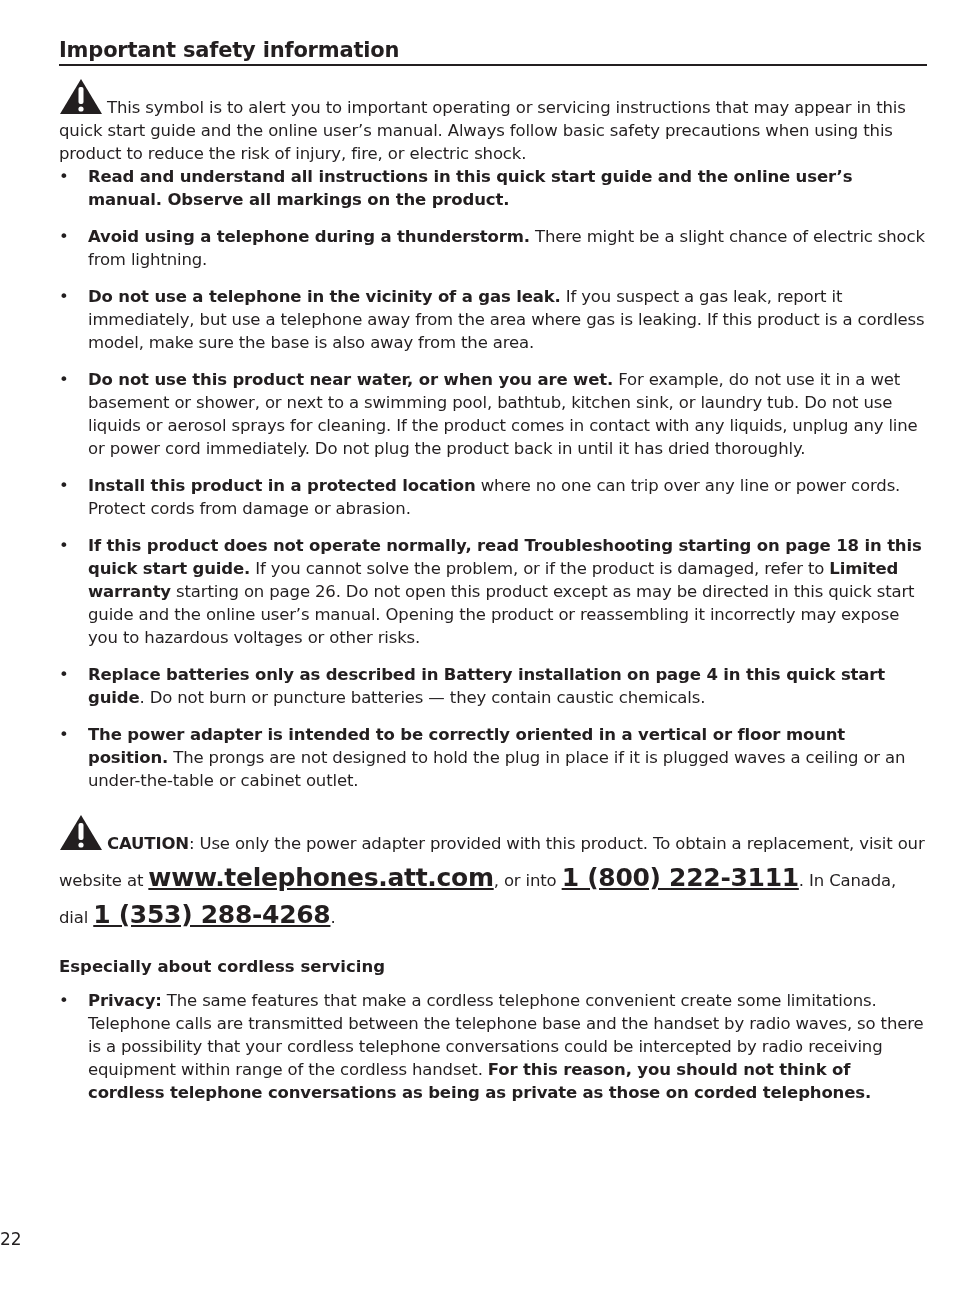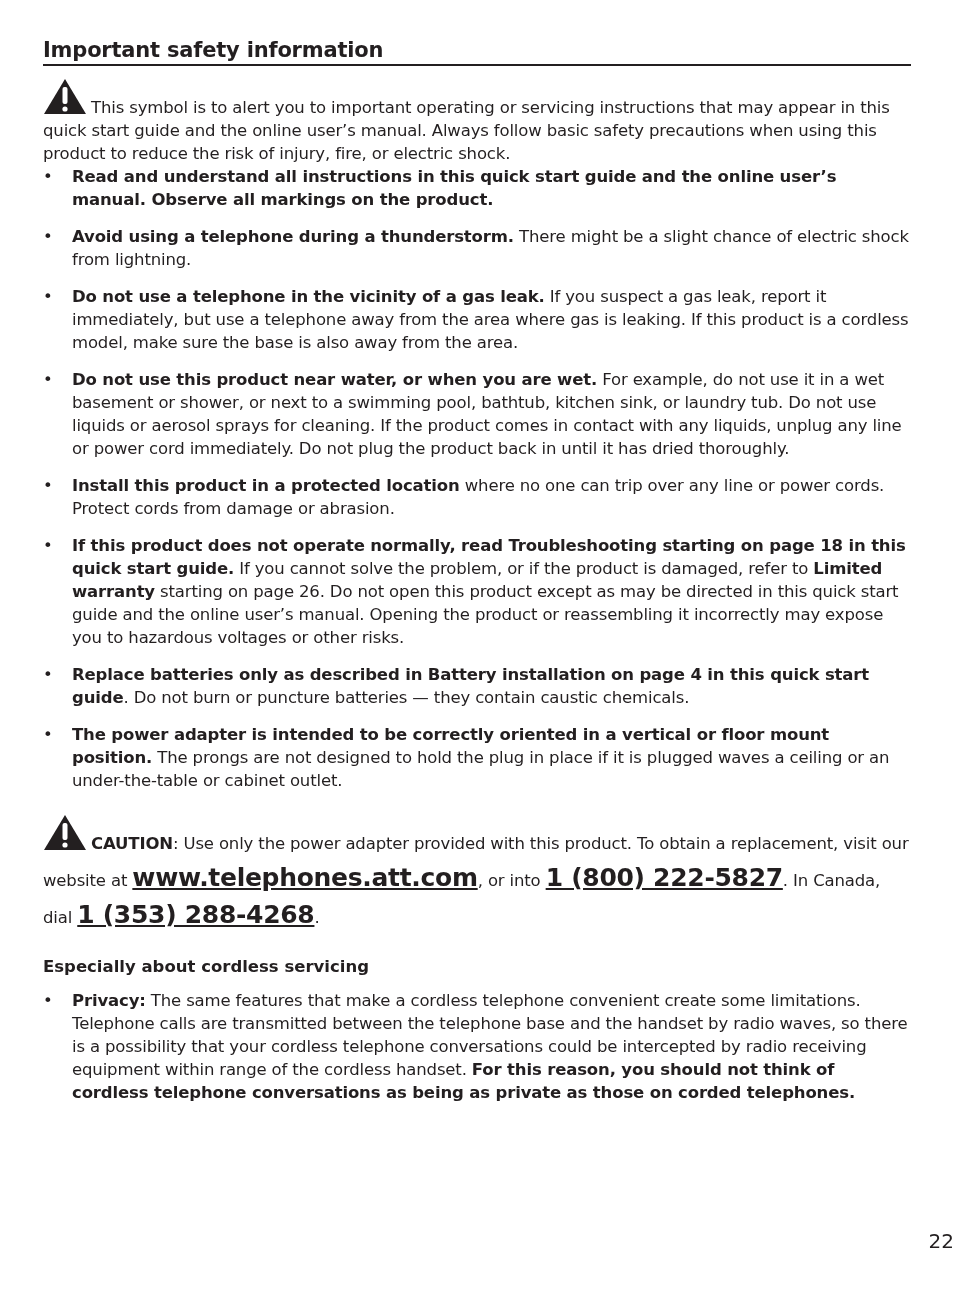--- a/index.html
+++ b/index.html
@@ -1,35 +1,35 @@
 <!DOCTYPE html>
 <html><head>
 <meta charset="utf-8">
 <style>
   html, body { margin: 0; padding: 0; background: #ffffff; }
   body {
     width: 954px; height: 1295px; position: relative; overflow: hidden;
     font-family: "DejaVu Sans", sans-serif; color: #231f20;
   }
-  .page { position: absolute; left: 43px; top: 38px; width: 868px; }
+  .page { position: absolute; left: 59px; top: 38px; width: 868px; }
   .title {
     font-size: 21px; font-weight: bold; margin: 0; padding-bottom: 2px;
     border-bottom: 2px solid #231f20; letter-spacing: -0.2px;
   }
   p, li { font-size: 16.5px; line-height: 23px; margin: 0; letter-spacing: -0.15px; }
   .intro { margin-top: 12px; }
   .warn-icon { display: inline-block; width: 44px; height: 37px; vertical-align: -2px; margin-right: 4px; }
   .section-head { font-weight: bold; font-size: 16.5px; margin-top: 25px; margin-bottom: 13px; }
   ul.bullets { list-style: none; padding: 0; margin: 0; }
   ul.bullets li { position: relative; padding-left: 29px; margin-bottom: 14px; }
   ul.bullets li .dot { position: absolute; left: 0; top: 0; }
   b { font-weight: bold; }
   .caution { margin-top: 22px; line-height: 34px; }
   .big { font-size: 25px; font-weight: bold; letter-spacing: -0.3px; text-decoration: underline; }
-  .pagenum { position: absolute; left: 0; right: 0; top: 1229px; text-align: right; font-size: 20px; }
+  .pagenum { position: absolute; left: 0; right: 0; top: 1229px; text-align: left; font-size: 17px; }
 </style>
 </head>
 <body>
 
 <div class="page">
   <h1 class="title">Important safety information</h1>
 
   <p class="intro">
     <svg class="warn-icon" viewBox="0 0 44 37">
       <polygon points="22,1 43,36 1,36" fill="#231f20"></polygon>
@@ -47,21 +47,21 @@
     <li><span class="dot">•</span><b>If this product does not operate normally, read Troubleshooting starting on page 18 in this quick start guide.</b><span> If you cannot solve the problem, or if the product is damaged, refer to </span><b>Limited warranty</b><span> starting on page 26. Do not open this product except as may be directed in this quick start guide and the online user’s manual. Opening the product or reassembling it incorrectly may expose you to hazardous voltages or other risks.</span></li>
     <li><span class="dot">•</span><b>Replace batteries only as described in Battery installation on page 4 in this quick start guide</b><span>. Do not burn or puncture batteries — they contain caustic chemicals.</span></li>
     <li><span class="dot">•</span><b>The power adapter is intended to be correctly oriented in a vertical or floor mount position.</b><span> The prongs are not designed to hold the plug in place if it is plugged waves a ceiling or an under-the-table or cabinet outlet.</span></li>
   </ul>
 
   <p class="caution">
     <svg class="warn-icon" viewBox="0 0 44 37">
       <polygon points="22,1 43,36 1,36" fill="#231f20"></polygon>
       <rect x="19.5" y="9" width="5" height="17" rx="2" fill="#fff"></rect>
       <circle cx="22" cy="31" r="2.6" fill="#fff"></circle>
-    </svg><b>CAUTION</b><span>: Use only the power adapter provided with this product. To obtain a replacement, visit our website at </span><span class="big">www.telephones.att.com</span><span>, or into </span><span class="big">1 (800) 222-5827</span><span>. In Canada, dial </span><span class="big">1 (353) 288-4268</span><span>.</span>
+    </svg><b>CAUTION</b><span>: Use only the power adapter provided with this product. To obtain a replacement, visit our website at </span><span class="big">www.telephones.att.com</span><span>, or into </span><span class="big">1 (800) 222-3111</span><span>. In Canada, dial </span><span class="big">1 (353) 288-4268</span><span>.</span>
   </p>
 
   <div class="section-head" style="margin-top:22px">Especially about cordless servicing</div>
   <ul class="bullets">
     <li><span class="dot">•</span><b>Privacy:</b><span> The same features that make a cordless telephone convenient create some limitations. Telephone calls are transmitted between the telephone base and the handset by radio waves, so there is a possibility that your cordless telephone conversations could be intercepted by radio receiving equipment within range of the cordless handset. </span><b>For this reason, you should not think of cordless telephone conversations as being as private as those on corded telephones.</b></li>
   </ul>
 </div>
 
 <div class="pagenum">22</div>
 

